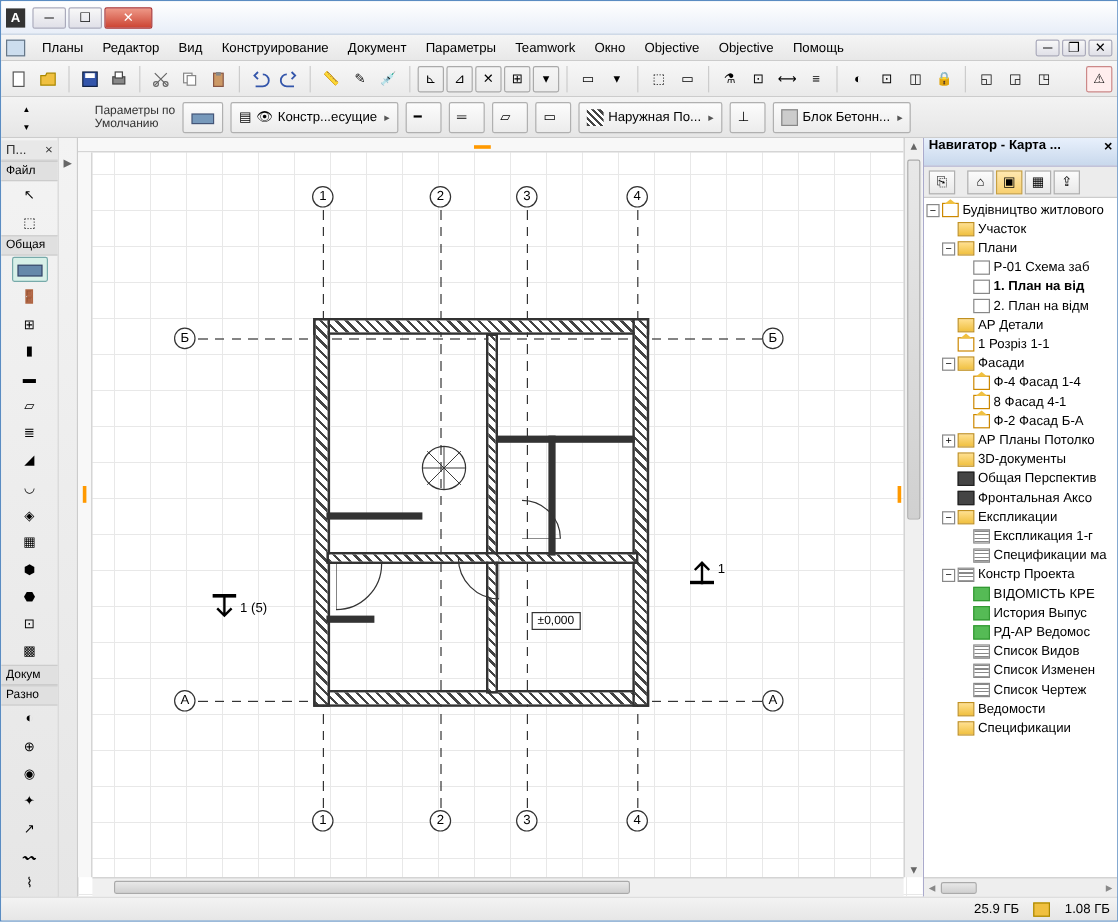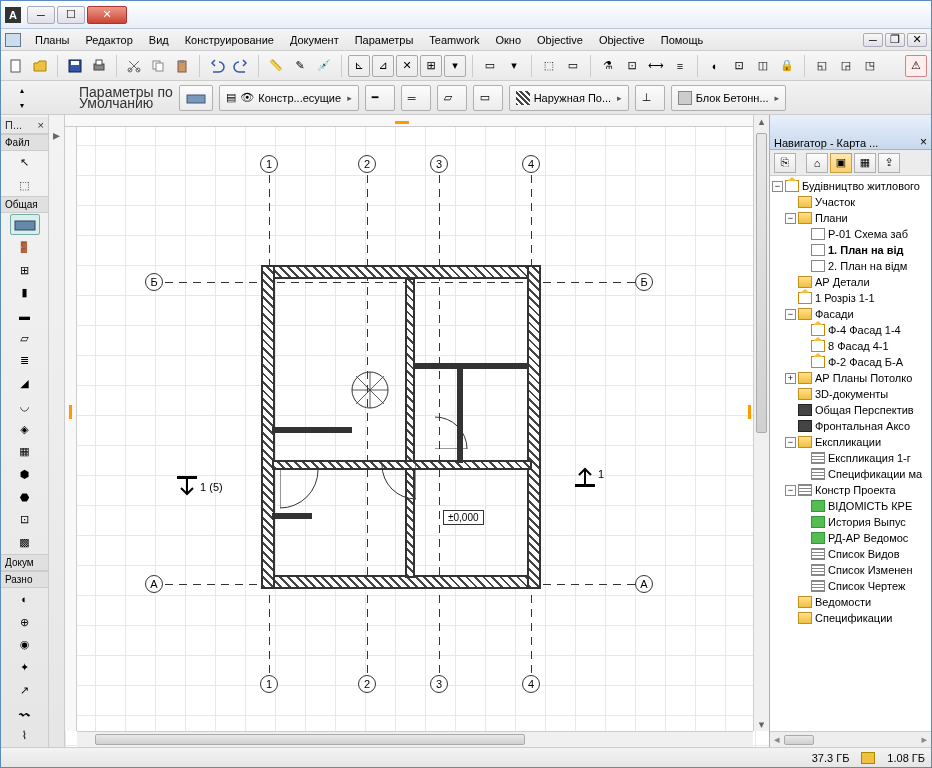--- a/index.html
+++ b/index.html
@@ -11,36 +11,36 @@
 .winbtn { width: 28px; height: 18px; border: 1px solid #aab; background: linear-gradient(#f8f8f8,#e0e0e8); display: flex; align-items: center; justify-content: center; border-radius: 2px; cursor: pointer; }
 .winbtn.close { background: linear-gradient(#e98,#c43); color: #fff; border-color: #a33; width: 40px; }
 .menubar { height: 22px; background: linear-gradient(#f5f5f5,#e8e8e8); display: flex; align-items: center; border-bottom: 1px solid #ccc; padding-left: 2px; }
 .menubar .mdi-icon { width: 16px; height: 14px; border: 1px solid #678; margin: 0 6px 0 2px; background: #cde; }
 .menubar .menu-item { padding: 3px 8px; cursor: pointer; }
 .toolbar { height: 30px; background: linear-gradient(#f7f7f7,#eaeaea); border-bottom: 1px solid #ccc; display: flex; align-items: center; padding: 0 4px; gap: 2px; }
 .toolbar .sep { width: 1px; height: 22px; background: #ccc; margin: 0 4px; }
 .tbtn { width: 22px; height: 22px; display: flex; align-items: center; justify-content: center; border: 1px solid transparent; cursor: pointer; border-radius: 2px; }
 .tbtn svg { width: 16px; height: 16px; }
 .optionsbar { height: 34px; background: linear-gradient(#f3f3f3,#e6e6e6); border-bottom: 1px solid #ccc; display: flex; align-items: center; padding: 0 4px; gap: 6px; }
-.opt-label { font-size: 14px; color: #333; line-height: 11px; }
+.opt-label { font-size: 10px; color: #333; line-height: 11px; }
 .opt-btn { height: 26px; border: 1px solid #b0b0b0; background: linear-gradient(#fcfcfc,#ececec); display: flex; align-items: center; padding: 0 6px; gap: 4px; cursor: pointer; border-radius: 2px; }
 .opt-btn .arrow { font-size: 9px; color: #555; margin-left: 2px; }
 .main { display: flex; height: calc(100% - 28px - 22px - 30px - 34px - 20px); }
 .toolbox { width: 48px; background: linear-gradient(#f3f3f3,#e6e6e6); border-right: 1px solid #ccc; display: flex; flex-direction: column; align-items: center; padding-top: 2px; }
 .toolbox-header { font-size: 10px; width: 100%; padding: 2px 4px; border-bottom: 1px solid #ccc; color: #333; background: #e8e8e8; display: flex; justify-content: space-between; align-items: center; }
 .toolbox-header .x { font-size: 11px; cursor: pointer; }
 .tool-slot { width: 30px; height: 24px; margin: 1px 0; display: flex; align-items: center; justify-content: center; cursor: pointer; border: 1px solid transparent; border-radius: 2px; }
 .tool-slot.active { border-color: #7aa; background: #d8f0e8; }
 .tool-section { font-size: 10px; padding: 2px 4px; background: #e0e0e0; width: 100%; border-top: 1px solid #ccc; border-bottom: 1px solid #ccc; }
 .favbar { width: 16px; background: linear-gradient(#f3f3f3,#e6e6e6); border-right: 1px solid #ccc; }
 .favbar .fav-arrow { width: 100%; height: 40px; display: flex; align-items: center; justify-content: center; cursor: pointer; font-size: 14px; color: #666; }
 .canvas-area { flex: 1; position: relative; background: #fff; overflow: hidden; }
 .grid-bg { position: absolute; inset: 0; background-image: linear-gradient(#e8e8e8 1px, transparent 1px), linear-gradient(90deg, #e8e8e8 1px, transparent 1px); background-size: 30px 30px; }
 .navigator { width: 162px; background: #f3f3f3; border-left: 1px solid #aac; display: flex; flex-direction: column; }
-.nav-header { height: 35px; background: linear-gradient(#e8f0fc,#c8d8ec); border-bottom: 1px solid #aac; display: flex; align-items: flex-end; padding: 0 4px; justify-content: space-between; }
+.nav-header { height: 24px; background: linear-gradient(#e8f0fc,#c8d8ec); border-bottom: 1px solid #aac; display: flex; align-items: flex-start; padding: 0 4px; justify-content: space-between; font-weight: bold; }
 .nav-header .x { cursor: pointer; font-size: 12px; }
 .nav-tabs { height: 26px; border-bottom: 1px solid #ccc; display: flex; align-items: center; gap: 2px; padding: 0 4px; background:#ececec; }
 .nav-tab { width: 22px; height: 20px; border: 1px solid #b0b0b0; background: linear-gradient(#fcfcfc,#e8e8e8); display: flex; align-items: center; justify-content: center; cursor: pointer; }
 .nav-tab.active { background: linear-gradient(#ffe8b0,#f8d070); border-color: #c8a040; }
 .nav-tree { flex: 1; overflow: auto; background: #fff; padding: 2px; font-size: 11px; }
 .tree-row { display: flex; align-items: center; height: 16px; white-space: nowrap; cursor: pointer; }
 .tree-row.selected { font-weight: bold; }
 .tree-toggle { width: 11px; height: 11px; border: 1px solid #888; display: inline-flex; align-items: center; justify-content: center; font-size: 9px; line-height: 1; margin-right: 2px; background: #fff; flex-shrink: 0; }
 .tree-spacer { display: inline-block; width: 13px; flex-shrink: 0; }
 .tree-icon { width: 14px; height: 12px; margin-right: 3px; flex-shrink: 0; display: inline-block; }
@@ -325,21 +325,21 @@
     <svg style="position:absolute;top:355px;left:215px" width="40" height="40">
         <path d="M0 0v38a38 38 0 0 0 38-38" fill="none" stroke="#333"></path>
       </svg>
     <svg style="position:absolute;top:350px;left:315px" width="36" height="36">
         <path d="M36 0v34a34 34 0 0 1-34-34" fill="none" stroke="#333"></path>
       </svg>
     <svg style="position:absolute;top:300px;left:370px" width="34" height="34">
         <path d="M0 34h32a32 32 0 0 0-32-32" fill="none" stroke="#333"></path>
       </svg>
 
-    <div class="sect-mark" style="top:361px;left:112px">
+    <div class="sect-mark" style="top:380px;left:112px">
       <svg width="20" height="24" style="vertical-align:middle">
           <path d="M10 0v18M4 12l6 6 6-6" stroke="#000" fill="none" stroke-width="2"></path>
           <rect x="0" y="0" width="20" height="3" fill="#000"></rect>
         </svg>
       <span>1 (5)</span>
     </div>
     <div class="sect-mark" style="top:348px;left:510px">
       <svg width="20" height="24" style="vertical-align:middle">
           <path d="M10 24V6M4 12l6-6 6 6" stroke="#000" fill="none" stroke-width="2"></path>
           <rect x="0" y="21" width="20" height="3" fill="#000"></rect>
@@ -558,16 +558,16 @@
     <div style="height:16px;background:#eee;border-top:1px solid #ccc;display:flex;align-items:center;padding:0 4px;">
       <span style="color:#888">◂</span>
       <div class="scroll-thumb" style="width:30px;height:10px;margin-left:4px"></div>
       <div style="flex:1"></div>
       <span style="color:#888">▸</span>
     </div>
   </div>
 </div>
 
 <div class="statusbar">
-  <span>37.3 ГБ</span>
+  <span>25.9 ГБ</span>
   <span style="width:14px;height:12px;background:#f0c040;border:1px solid #a80;display:inline-block"></span>
   <span>1.08 ГБ</span>
 </div>
 
 </body></html>

